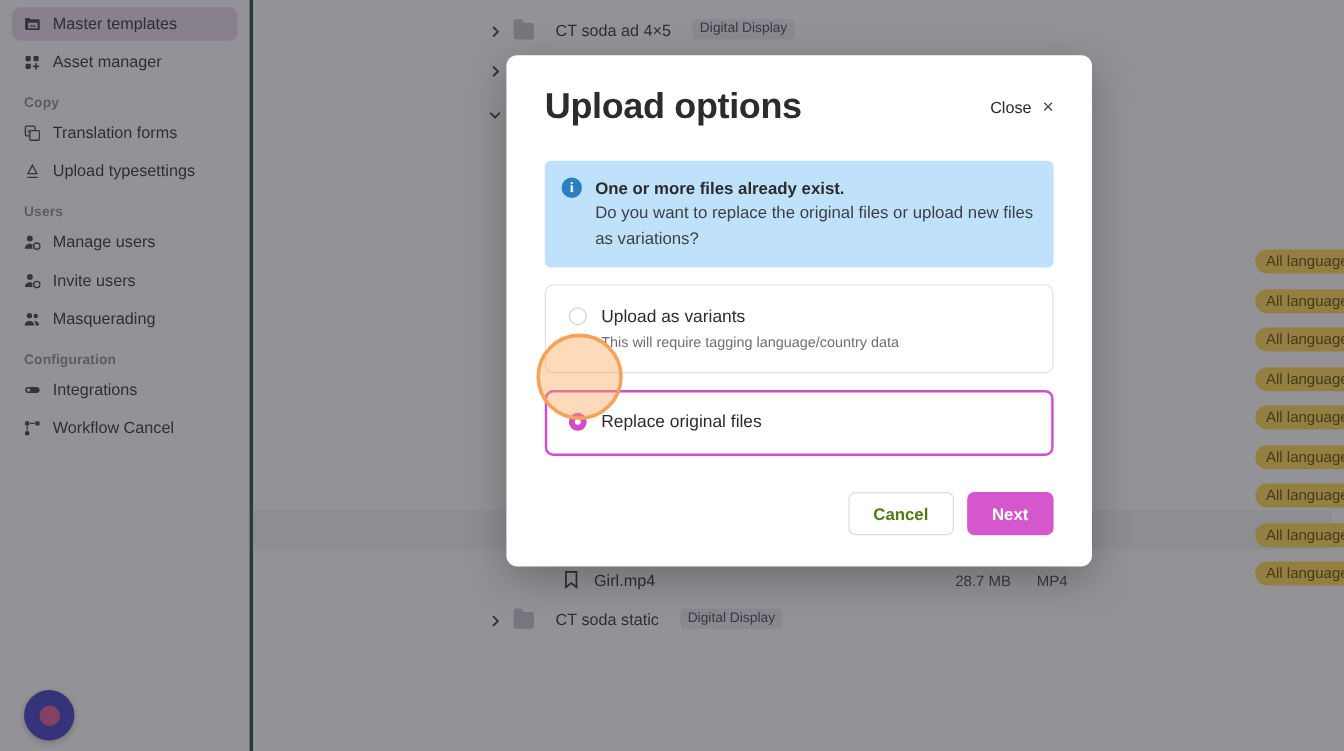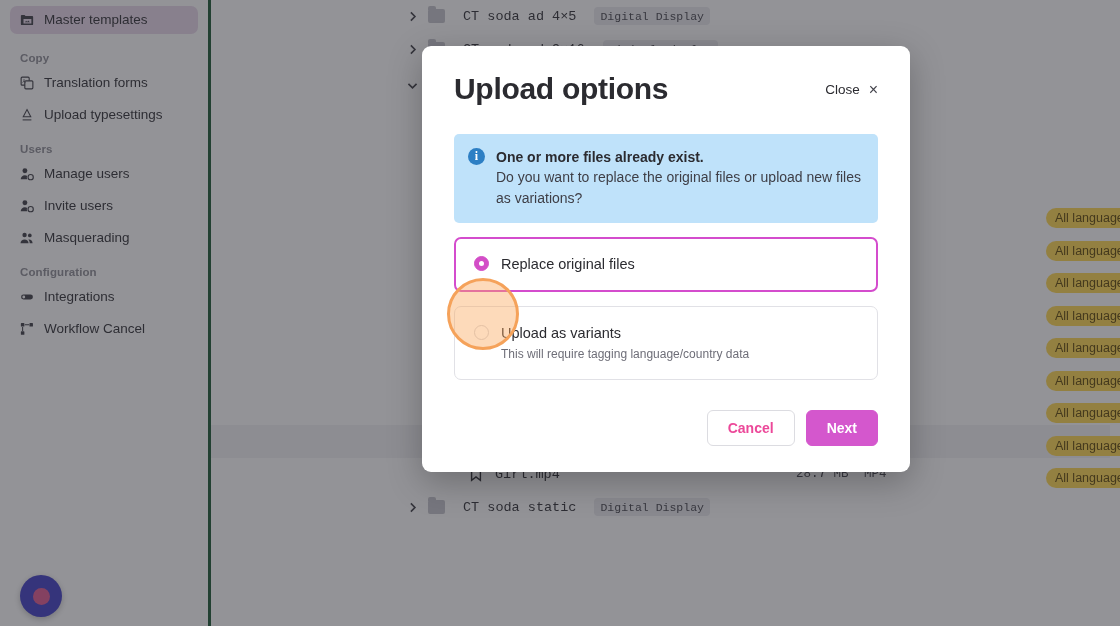--- a/index.html
+++ b/index.html
@@ -31,21 +31,21 @@
     margin: 14px 10px 5px; padding: 0 10px;
     font-size: 11.5px; color: #8b8b93; font-weight: 600; letter-spacing: .1px;
   }
   .ic { width: 14px; height: 14px; flex: 0 0 14px; display: block; color: #3a3a42; }
   .ic svg { width: 14px; height: 14px; display: block; }
 
   
   .tree { position: absolute; left: 211px; top: 0; right: 0; height: 626px; background: #fff; }
   .trow {
     position: absolute; left: 0; right: 10px; height: 32.5px;
-    display: flex; align-items: center; font-size: 13.5px; color: #2b2b30; font-family: Liberation Mono, monospace;
+    display: flex; align-items: flex-end; font-size: 13.5px; color: #2b2b30;
   }
   .trow.hl { background: #f3f3f5; }
   .chev { width: 13px; height: 13px; color: #3a3a42; flex: 0 0 13px; }
   .chev svg { width: 13px; height: 13px; display: block; }
   .folder { width: 17px; height: 14px; border-radius: 2px; background: #c3c3ca; flex: 0 0 17px; position: relative; }
   .folder::before { content:""; position:absolute; left:0; top:-3px; width:8px; height:4px; border-radius:2px 2px 0 0; background:#c3c3ca; }
   .bookmark { width: 14px; height: 16px; flex: 0 0 14px; color: #2b2b30; }
   .bookmark svg { width: 14px; height: 16px; display: block; }
   .tname { white-space: nowrap; }
   .badge-type {
@@ -112,21 +112,21 @@
   .radio.on { background: #d34dc7; border-color: #d34dc7; }
   .radio.on::after { content: ""; width: 5px; height: 5px; border-radius: 50%; background: #fff; }
   .opt-label { font-size: 14.5px; color: #2b2b30; line-height: 1.3; }
   .opt-sub { font-size: 12px; color: #6e6e78; margin-top: 4px; line-height: 1.3; }
 
   .actions { display: flex; justify-content: flex-end; gap: 11px; margin-top: 30px; }
   .btn {
     font-size: 14px; font-weight: 700; border-radius: 6px; padding: 10px 20px;
     cursor: pointer; line-height: 1;
   }
-  .btn-cancel { background: #fff; border: 1px solid #dcdce1; color: #ec4899; }
+  .btn-cancel { background: #fff; border: 1px solid #dcdce1; color: #4d7c0f; }
   .btn-next { background: #d457cd; border: 1px solid #d457cd; color: #fff; }
 
   
   .click-ring {
     position: absolute; left: 447px; top: 278px; width: 72px; height: 72px;
     border-radius: 50%; background: rgba(250,166,90,.42);
     border: 3px solid #f5a25a; pointer-events: none;
   }
 </style>
 </head>
@@ -143,20 +143,32 @@
         <span class="ic">
           <svg viewBox="0 0 16 16" fill="currentColor">
               <path d="M1 3.2a1 1 0 011-1h3.2l1.1 1.3H14a1 1 0 011 1v8.3a1 1 0 01-1 1H2a1 1 0 01-1-1V3.2zm3 3.6v5.2h9V6.8H4zm1.6 3.9l1.5-1.9 1.1 1.4 1.2-1.6 1.9 2.1H5.6z"></path>
             </svg>
         </span>
         <span class="lbl">Master templates</span>
       </div>
 
       <div style="height:4px"></div>
 
+      <div class="nav-item">
+        <span class="ic">
+          <svg viewBox="0 0 16 16" fill="currentColor">
+              <rect x="1.5" y="1.8" width="5" height="5" rx="1"></rect>
+              <rect x="9" y="1.8" width="5" height="5" rx="1"></rect>
+              <rect x="1.5" y="9.2" width="5" height="5" rx="1"></rect>
+              <rect x="10.7" y="8.6" width="1.6" height="6.2" rx=".6"></rect>
+              <rect x="8.4" y="10.9" width="6.2" height="1.6" rx=".6"></rect>
+            </svg>
+        </span>
+        <span class="lbl">Asset manager</span>
+      </div>
 
       <div class="nav-section">Copy</div>
       <div class="nav-item">
         <span class="ic">
           <svg viewBox="0 0 16 16" fill="none" stroke="currentColor" stroke-width="1.3">
               <rect x="1.3" y="1.3" width="9.2" height="9.2" rx="1.2"></rect>
               <rect x="5.5" y="5.5" width="9.2" height="9.2" rx="1.2" fill="#fff"></rect>
               <text x="2.8" y="7.6" font-size="5.2" fill="currentColor" stroke="none" font-family="Liberation Sans">A</text>
             </svg>
         </span>
@@ -319,35 +331,35 @@
     </div>
 
     <div class="infobox">
       <span class="info-icon">i</span>
       <div>
         <div class="info-strong">One or more files already exist.</div>
         <div class="info-text">Do you want to replace the original files or upload new files as variations?</div>
       </div>
     </div>
 
-    <div class="opt sel">
-      <span class="radio on"></span>
-      <div>
-        <div class="opt-label">Replace original files</div>
-      </div>
-    </div>
-
     <div class="opt">
       <span class="radio"></span>
       <div>
         <div class="opt-label">Upload as variants</div>
         <div class="opt-sub">This will require tagging language/country data</div>
       </div>
     </div>
 
+    <div class="opt sel">
+      <span class="radio on"></span>
+      <div>
+        <div class="opt-label">Replace original files</div>
+      </div>
+    </div>
+
     <div class="actions">
       <button class="btn btn-cancel">Cancel</button>
       <button class="btn btn-next">Next</button>
     </div>
   </div>
 
   <div class="click-ring"></div>
 </div>
 
 </body></html>

